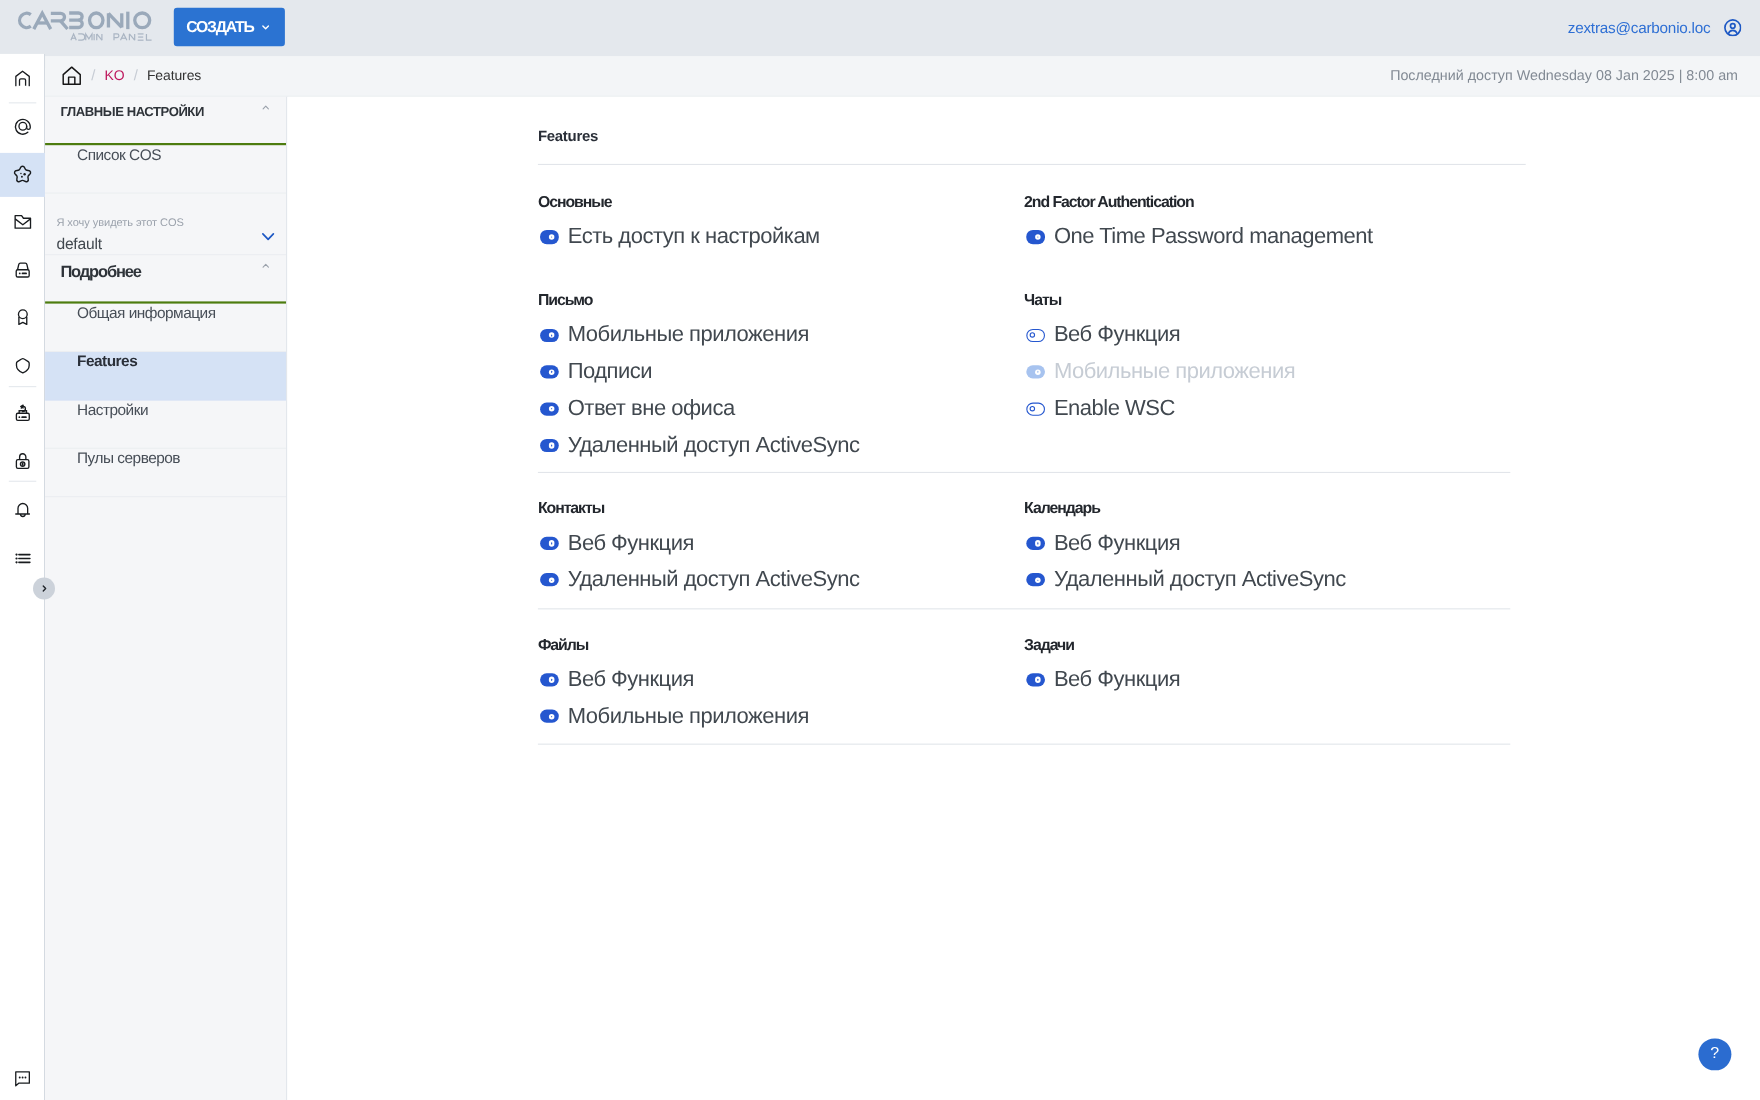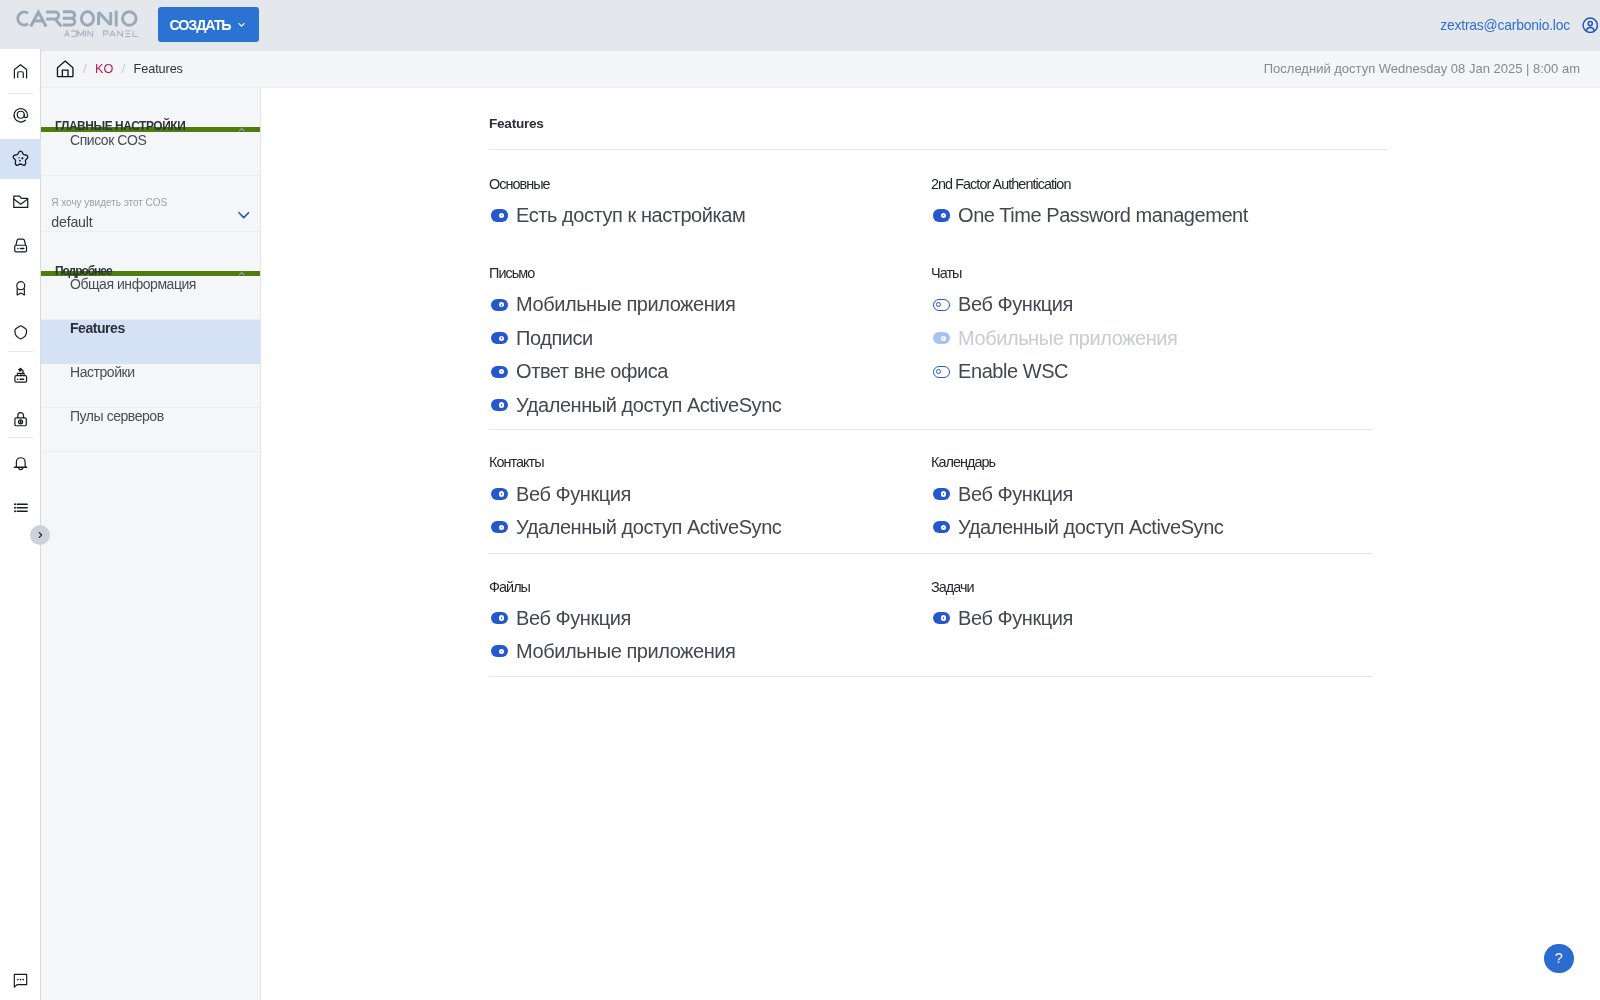--- a/index.html
+++ b/index.html
@@ -4,21 +4,21 @@
 <style>
   *{box-sizing:border-box;margin:0;padding:0}
   html,body{width:1600px;height:1000px;overflow:hidden}
   body{font-family:"Liberation Sans",sans-serif;background:#fff;color:#2b2b2b;-webkit-font-smoothing:antialiased}
 
   
   .topbar{position:absolute;left:0;top:0;width:1600px;height:62px;background:#e4e8ed;display:flex;align-items:center}
   .logo{position:absolute;left:12.85px;top:8.6px;width:126.2px;height:29.6px;display:block;overflow:visible}
   .create-btn{position:absolute;left:158.4px;top:7.2px;width:100.4px;height:34.7px;background:#2b73d2;color:#fff;border-radius:3px;display:flex;align-items:center;padding:0 11px;cursor:pointer}
   .create-btn .lbl{font-size:14.3px;font-weight:bold;letter-spacing:-1.1px}
-  .topbar-right{position:absolute;right:2px;top:0;height:50.4px;display:flex;align-items:center;gap:11.5px}
+  .topbar-right{position:absolute;right:17px;top:0;height:50.4px;display:flex;align-items:center;gap:11.5px}
   .user-email{color:#2e6fd4;font-size:13.9px;letter-spacing:-.2px}
   .avatar-ic{width:16.5px;height:16.5px;display:block}
 
   
   .rail{position:absolute;left:0;top:49px;width:41px;height:951px;background:#fff;border-right:1px solid #d4dae1}
   .rail-item{position:absolute;left:0;width:41px;height:39.7px;display:flex;align-items:center;justify-content:center;cursor:pointer}
   .rail-item.active{background:#d5e2f5}
   .rail-sep{position:absolute;left:8px;width:25px;height:1px;background:#e4e8ed}
   .rail-bottom{position:absolute;left:0;width:41px;height:24px;display:flex;align-items:center;justify-content:center;cursor:pointer}
 
@@ -28,38 +28,38 @@
   
   .crumbbar{position:absolute;left:41px;top:51px;width:1559px;height:36.5px;background:#f3f5f7;display:flex;align-items:center;border-bottom:1px solid #eceef1}
   .crumbs{display:flex;align-items:center;margin-left:15.2px;gap:8.4px;font-size:12.7px;letter-spacing:-.1px}
   .crumb-sep{color:#c6ccd4;font-size:13.5px}
   .crumb-mute{color:#be185d}
   .crumb-cur{color:#333}
   .lastaccess{margin-left:auto;margin-right:20px;color:#828a94;font-size:13px}
 
   
   .panel{position:absolute;left:41px;top:88px;width:220px;height:912px;background:#f5f6f8;border-right:1px solid #e3e7ec}
-  .pnl-head{height:44px;display:flex;align-items:flex-end;justify-content:space-between;padding:0 13px 0 13.9px;border-bottom:5px solid #4d7c0f}
+  .pnl-head{height:44px;display:flex;align-items:flex-start;justify-content:space-between;padding:0 13px 0 13.9px;border-bottom:2px solid #4d7c0f}
   .pnl-head .t{font-size:11.9px;font-weight:bold;color:#2e3339;letter-spacing:-.4px;position:relative;top:6.3px}
   .pnl-head.sub{height:44px}
-  .pnl-head.sub .t{font-size:12px;letter-spacing:-1.05px;top:6.5px}
+  .pnl-head.sub .t{font-size:15px;letter-spacing:-1.05px;top:6.5px}
   .pnl-item{height:44px;display:flex;align-items:flex-start;padding:0 29px;font-size:14px;color:#474e57;letter-spacing:-.45px;border-bottom:1px solid #eceef1;cursor:pointer}
   .pnl-item.sel{background:#d5e2f5;font-weight:bold;color:#2a2f38;border-bottom-color:#d5e2f5}
   .pnl-select{height:56px;padding:0 13px 0 10.3px;display:flex;align-items:center;border-bottom:1px solid #eceef1;cursor:pointer;position:relative}
   .pnl-select .col{display:flex;flex-direction:column;gap:6.8px;position:relative;top:10px}
   .pnl-select .lab{font-size:10.05px;color:#9ba2ac;letter-spacing:-.05px;line-height:1}
   .pnl-select .val{font-size:14.2px;color:#41484f;letter-spacing:-.2px;line-height:1}
 
   
   .main{position:absolute;left:262px;top:88px;width:1338px;height:912px;background:#fff;overflow:hidden}
   .main-title{position:absolute;left:227px;top:28px;font-size:13.6px;font-weight:bold;color:#2a2f38;letter-spacing:-.25px}
   .hr{position:absolute;background:#e2e5ea;height:1px}
 
   .sec{position:absolute}
-  .sec-title{font-size:14.4px;font-weight:normal;color:#23272d;letter-spacing:-.95px;white-space:nowrap}
+  .sec-title{font-size:14.4px;font-weight:bold;color:#23272d;letter-spacing:-.95px;white-space:nowrap}
   .row{display:flex;align-items:center;height:17px;position:absolute;left:0}
   .row .lab{font-size:20px;color:#41484f;letter-spacing:-.45px;margin-left:8.5px;white-space:nowrap}
   .row.dis .lab{color:#c6ccd4}
 
   .tg{width:16.6px;height:12.2px;border-radius:6.1px;position:relative;flex:0 0 auto;margin-left:2px}
   .tg.on{background:#2557cf}
   .tg.on .knob{position:absolute;right:3.4px;top:3.5px;width:5.2px;height:5.2px;border-radius:50%;background:#fff}
   .tg.on .knob:after{content:"";position:absolute;left:1.75px;top:1.75px;width:1.7px;height:1.7px;border-radius:50%;background:#2557cf}
   .tg.off{background:#fff;border:1.5px solid #2557cf}
   .tg.off .knob{position:absolute;left:1.7px;top:2.05px;width:5.1px;height:5.1px;border-radius:50%;border:1.8px solid #2557cf;background:#fff}

